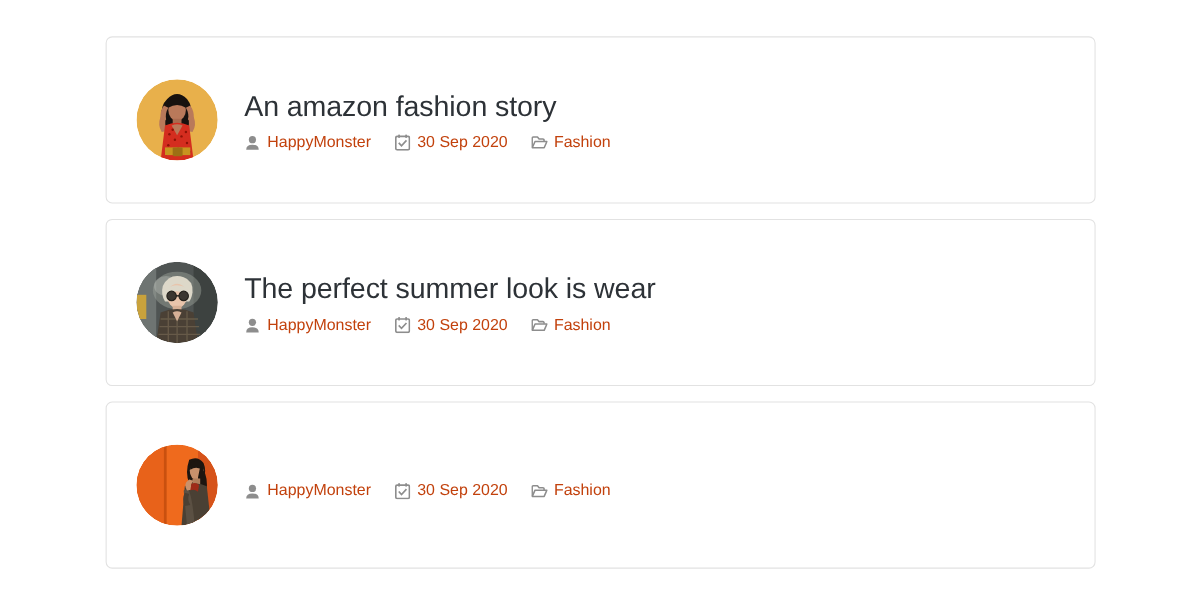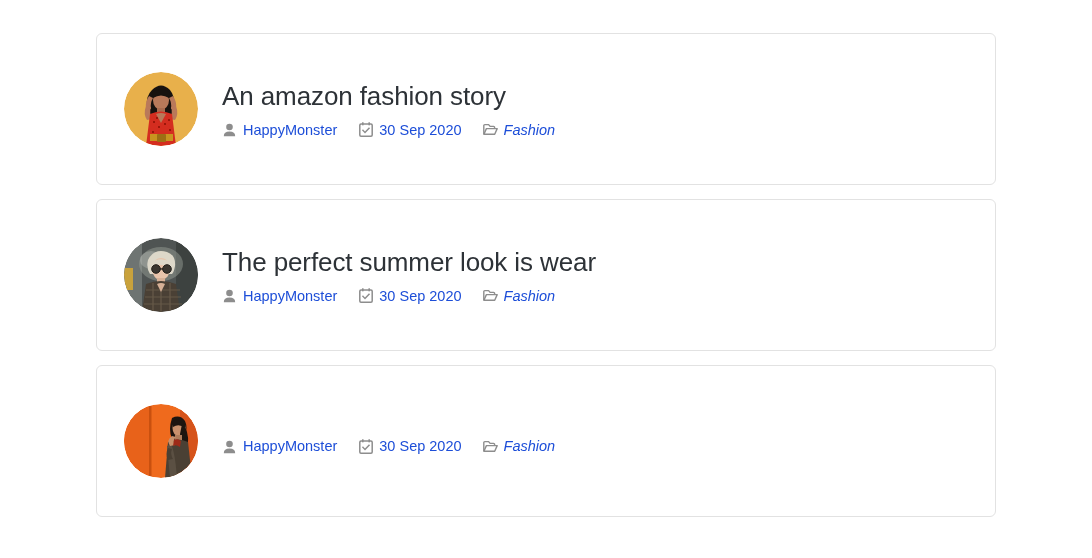--- a/index.html
+++ b/index.html
@@ -67,30 +67,30 @@
     color: #2d3237;
     letter-spacing: -0.1px;
     white-space: nowrap;
   }
 
   .post-meta {
     margin-top: 11px;
     display: flex;
     align-items: center;
     font-size: 14.5px;
-    color: #1d4ed8;
+    color: #c2410c;
     line-height: 1;
   }
 
   .meta-item {
     display: flex;
     align-items: center;
     margin-right: 21px;
   }
-  .meta-item:last-child { margin-right: 0; font-style: italic; }
+  .meta-item:last-child { margin-right: 0; }
 
   .meta-icon {
     display: inline-flex;
     align-items: center;
     justify-content: center;
     margin-right: 6px;
     width: 15px;
     height: 15px;
     flex: 0 0 auto;
   }

